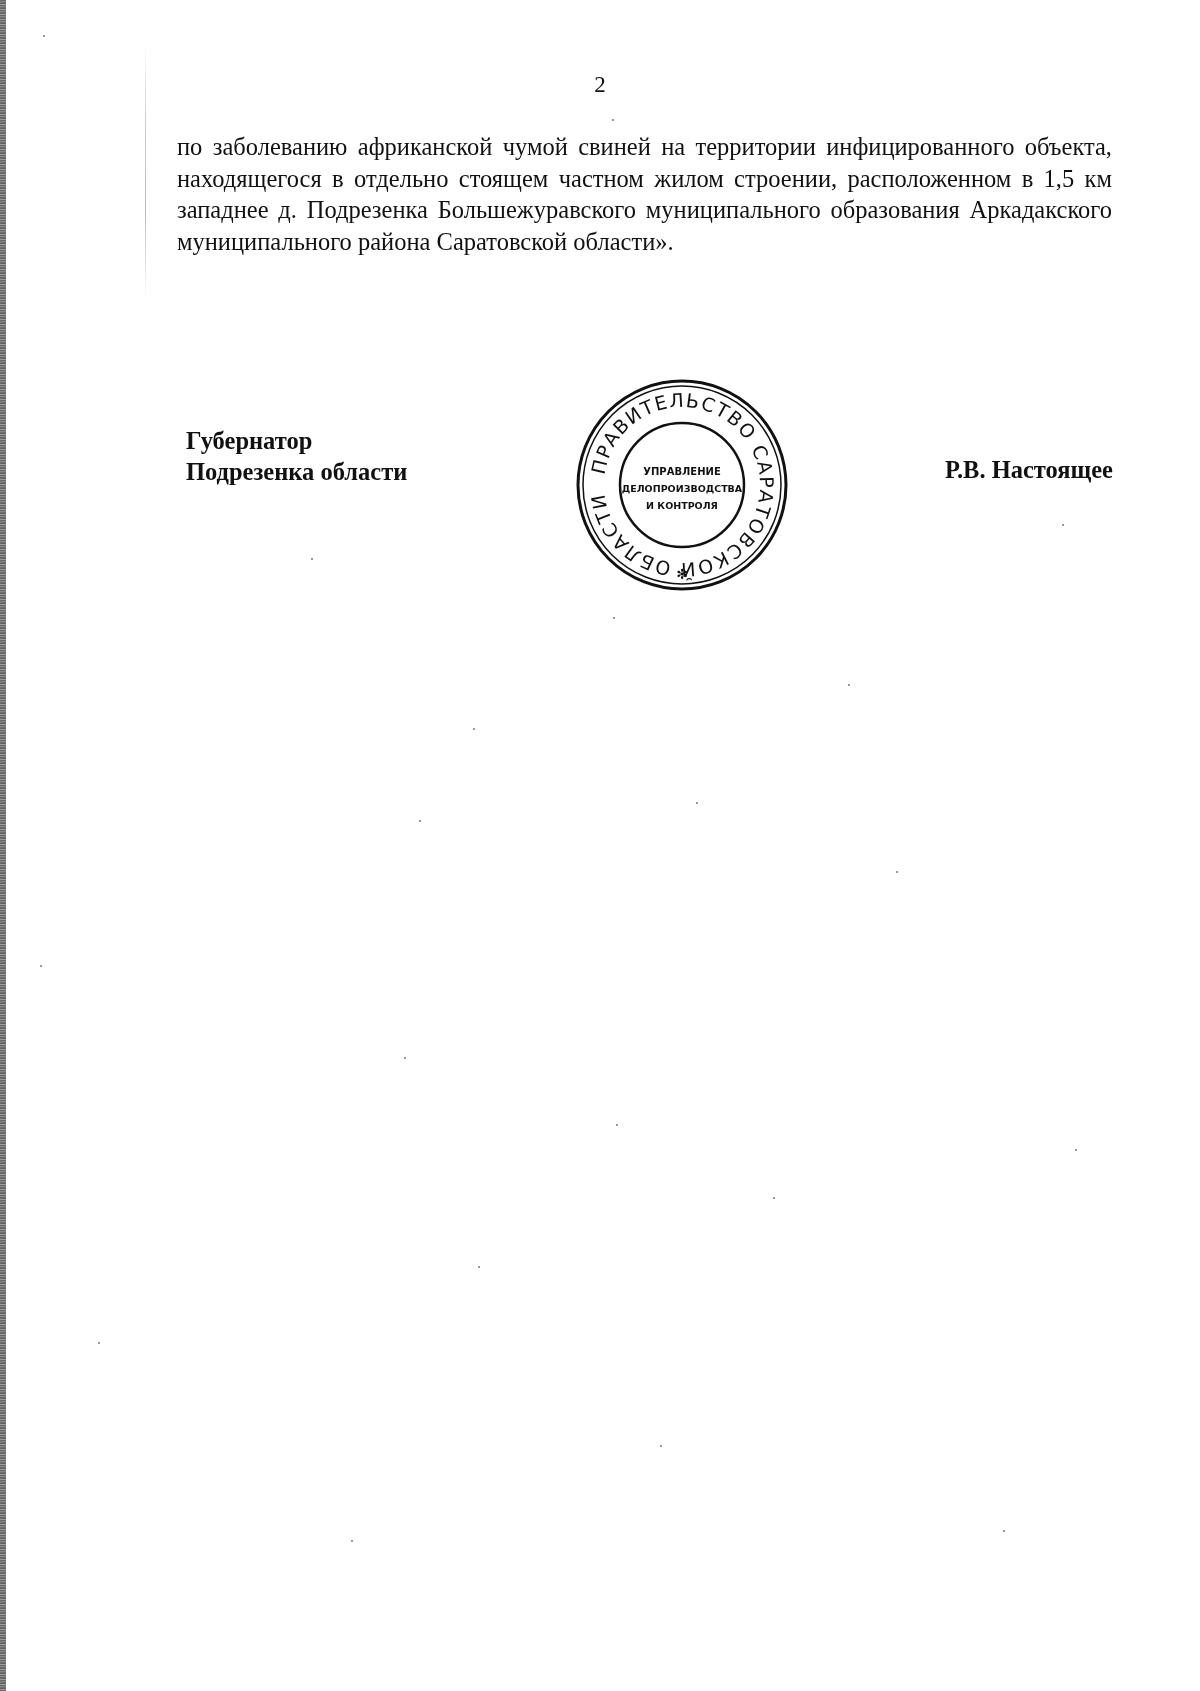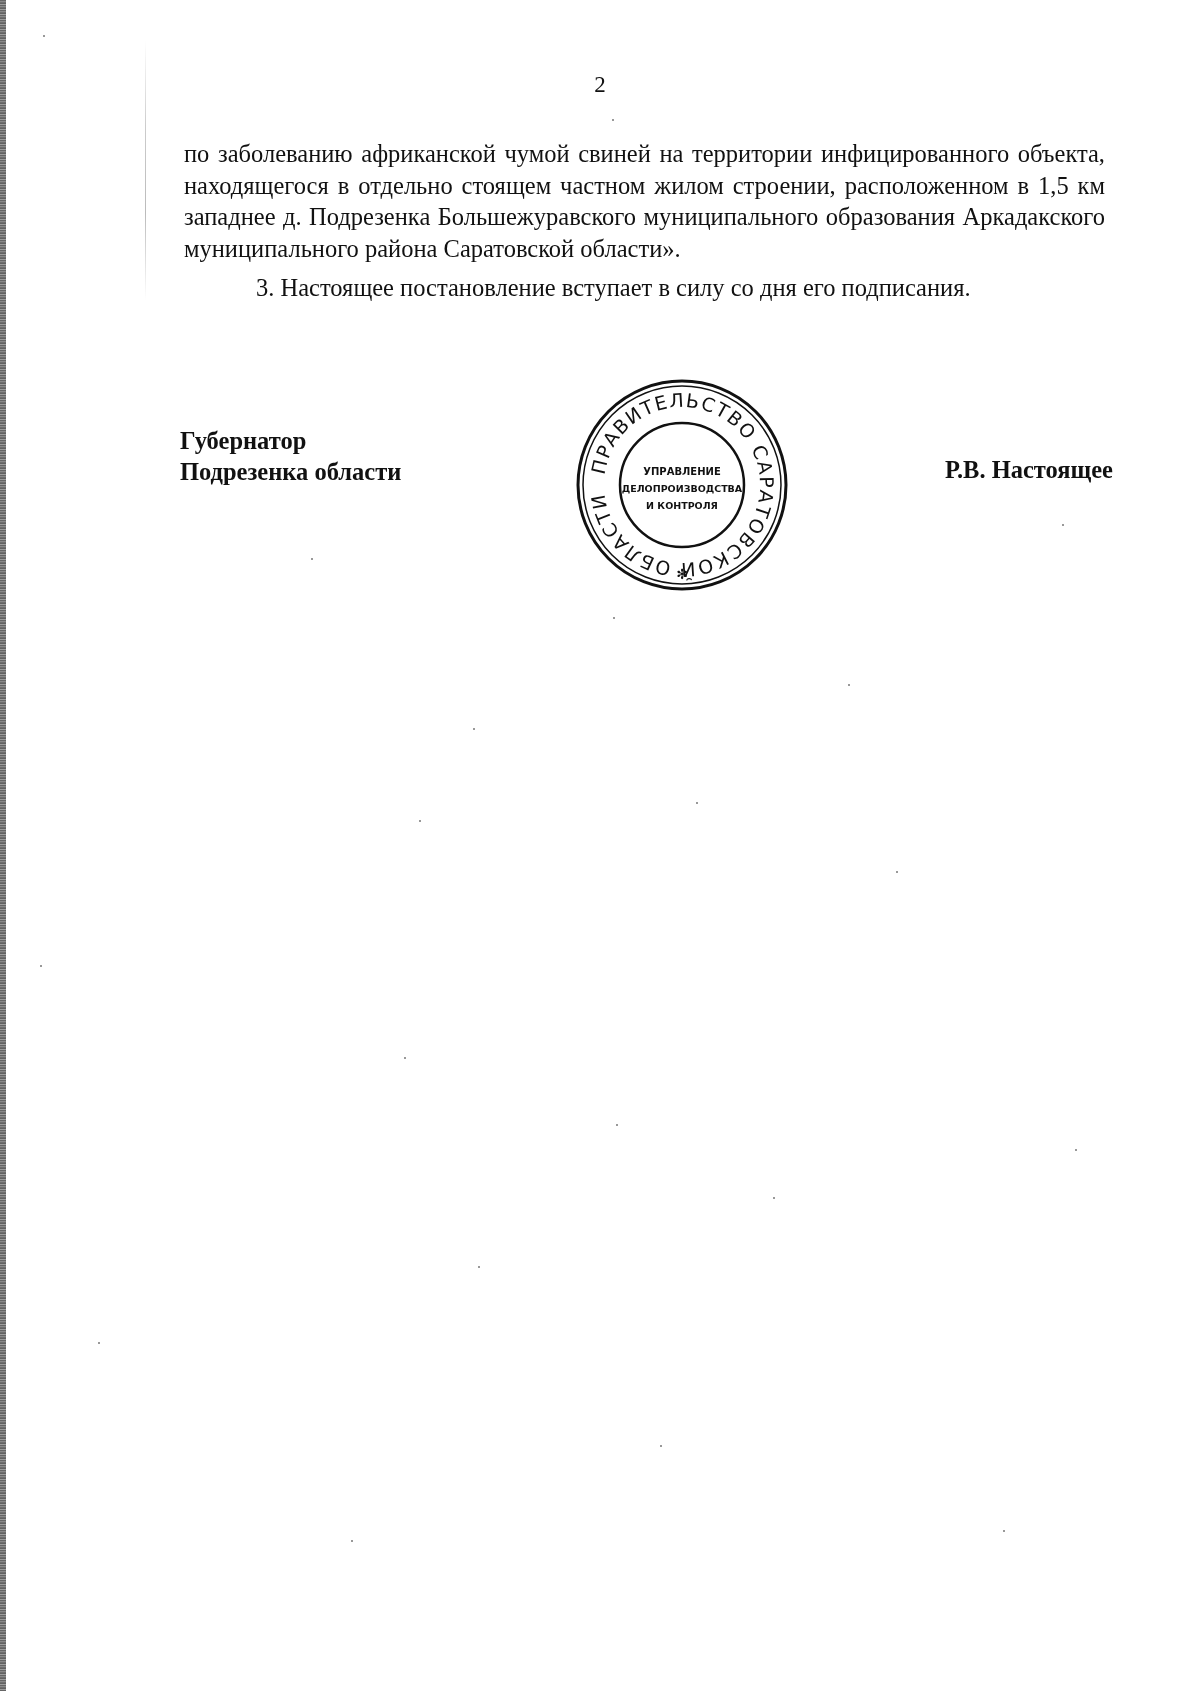--- a/index.html
+++ b/index.html
@@ -16,42 +16,41 @@
     background: linear-gradient(180deg, transparent, #ccc, #bbb, transparent);
   }
   .page-num {
     position: absolute; left: 0; width: 1200px; top: 72px; text-align: center;
     font-size: 23px;
   }
   .body-text {
     position: absolute; left: 176px; width: 937px; top: 130px;
     font-size: 24.5px; line-height: 31.5px; text-align: justify;
   }
-  .body-text p { margin: 8px; }
+  .body-text p { margin: 1px; }
   .indent { text-indent: 72px; }
   .sig-title {
-    position: absolute; left: 180px; top: 425px; font-weight: bold; font-size: 24.5px; line-height: 31px;
+    position: absolute; left: 186px; top: 425px; font-weight: bold; font-size: 24.5px; line-height: 31px;
   }
   .sig-name {
     position: absolute; right: 87px; top: 456px; font-weight: bold; font-size: 24.5px;
   }
   .stamp { position: absolute; left: 575px; top: 378px; width: 214px; height: 214px; }
   .speck { position: absolute; width: 2px; height: 2px; background: #777; border-radius: 1px; }
 </style>
 </head>
 <body>
 
 <div class="scan-edge"></div>
 <div class="fold-line"></div>
 
 <div class="page-num">2</div>
 
 <div class="body-text">
   <p>по заболеванию африканской чумой свиней на территории инфицированного объекта, находящегося в отдельно стоящем частном жилом строении, расположенном в 1,5 км западнее д. Подрезенка Большежуравского муниципального образования Аркадакского муниципального района Саратовской области».</p>
-  <p class="indent">3. Настоящее постановление вступает в силу со дня его подписания.</p>
 </div>
 
 <div class="sig-title">
   <div>Губернатор</div>
   <div>Подрезенка области</div>
 </div>
 
 <div class="sig-name">Р.В. Настоящее</div>
 
 <svg class="stamp" viewBox="0 0 214 214">

